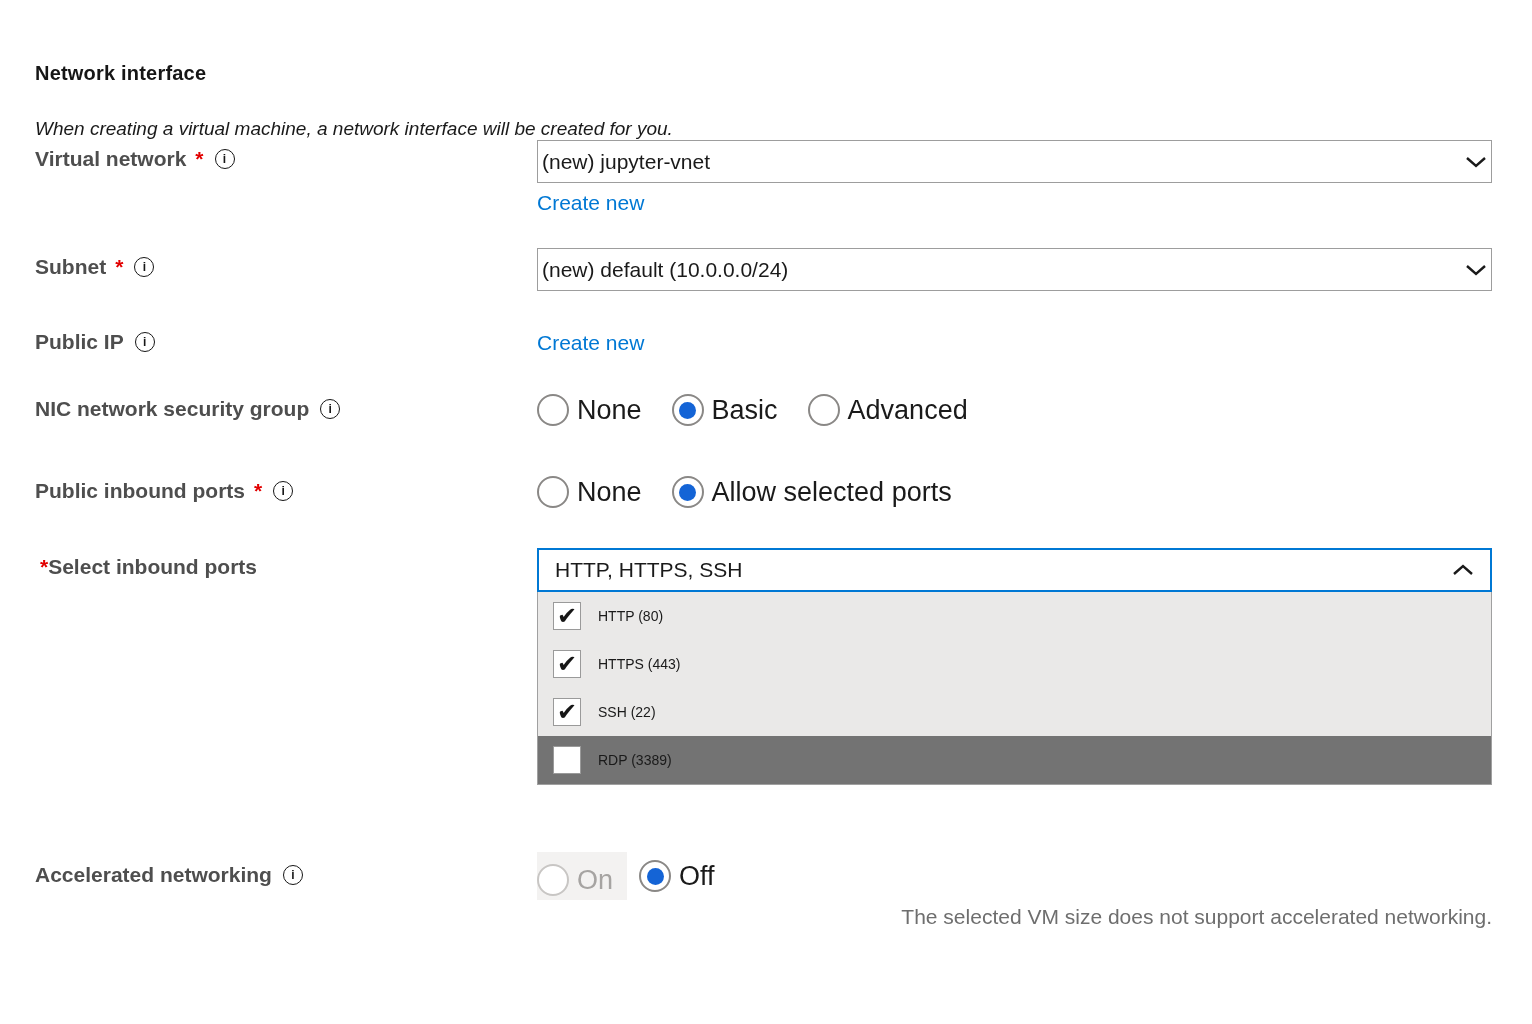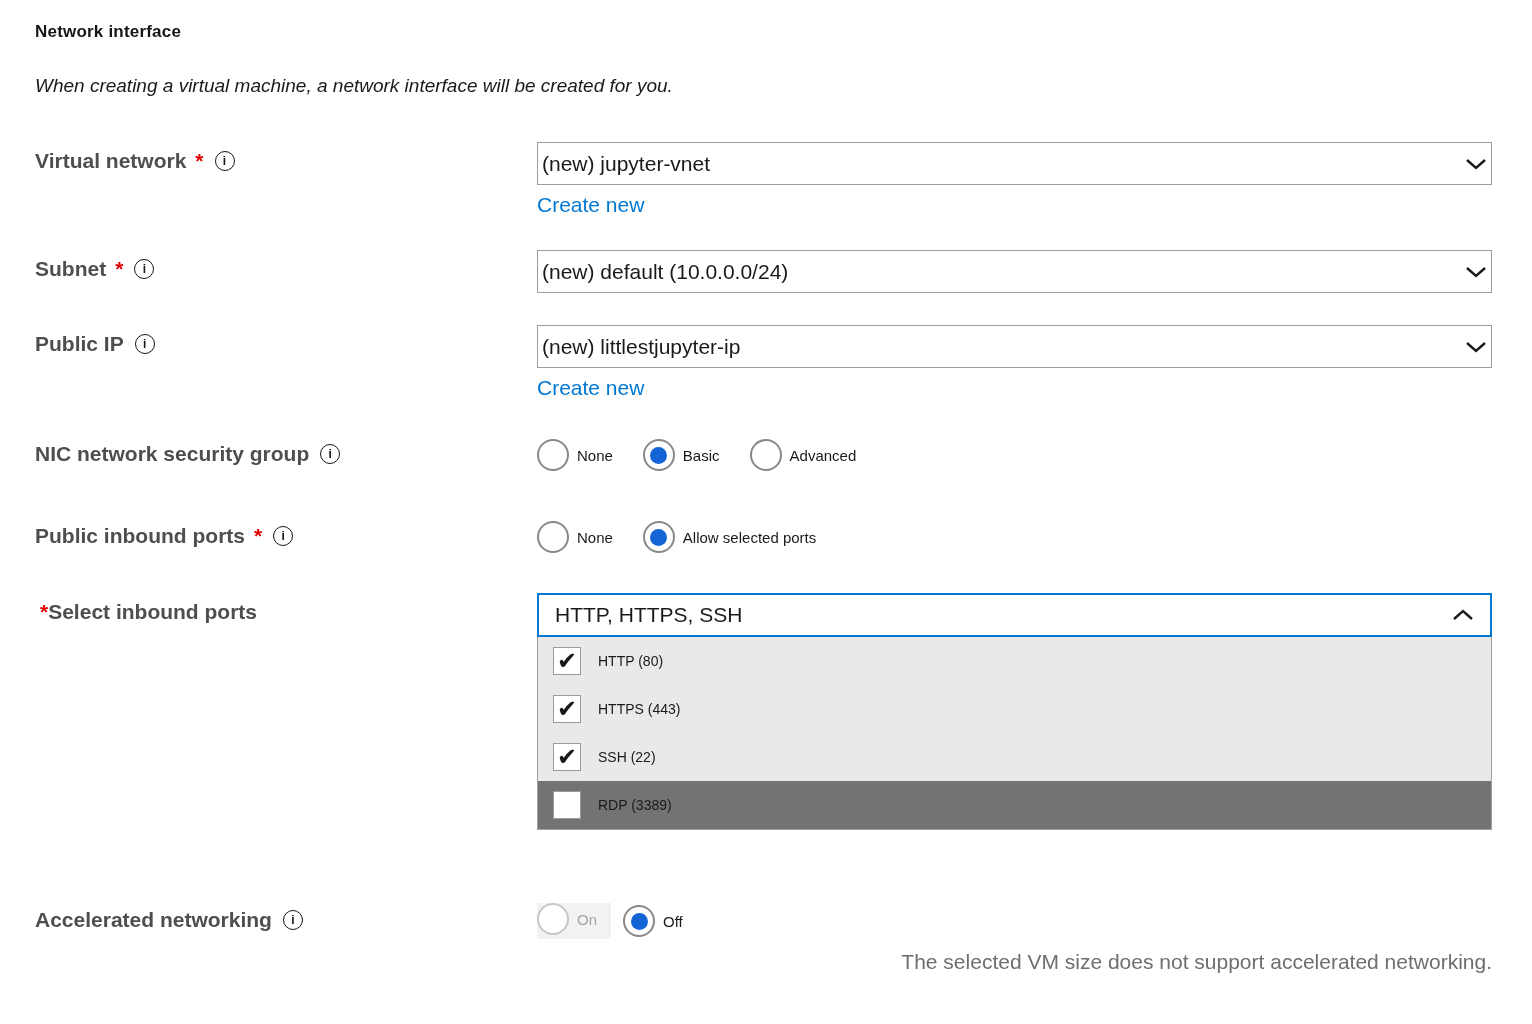--- a/index.html
+++ b/index.html
@@ -5,24 +5,24 @@
   * { box-sizing: border-box; margin: 0; padding: 0; }
   html, body { background: #ffffff; }
   body {
     width: 1532px; height: 1024px;
     font-family: "Liberation Sans", "DejaVu Sans", sans-serif;
     color: #1a1a1a;
     overflow: hidden;
   }
   .page { padding: 22px 40px 0 35px; }
 
-  h1.section-title { font-size: 17px; font-weight: 700; color: #161616; letter-spacing: .2px; }
+  h1.section-title { font-size: 20px; font-weight: 700; color: #161616; letter-spacing: .2px; margin-top: 40px; }
   p.section-desc { margin-top: 33px; font-size: 19px; color: #1a1a1a; font-style: italic; }
 
-  .form { margin-top: 45px; }
+  .form { }
   .form-row {
     display: grid;
     grid-template-columns: 502px 955px;
     align-items: start;
   }
   .field-label {
     font-size: 21px; font-weight: 600; color: #4e4e4e;
     padding-top: 7px;
     display: flex; align-items: center; gap: 9px;
   }
@@ -55,23 +55,23 @@
   .radio {
     width: 32px; height: 32px; border-radius: 50%;
     border: 2px solid #8a8886; background: #fff;
     display: inline-flex; align-items: center; justify-content: center;
     flex: 0 0 auto;
   }
   .radio.selected::after {
     content: ""; width: 17px; height: 17px; border-radius: 50%;
     background: #1464d6; display: block;
   }
-  .radio-text { font-size: 15px; color: #1a1a1a; margin-left: 8px; white-space: nowrap; }
-
-  .radio-option.disabled { cursor: default; background: #f3f2f1; padding: 0 14px 4px 0; }
+  .radio-text { font-size: 27px; color: #1a1a1a; margin-left: 8px; white-space: nowrap; }
+
+  .radio-option.disabled { cursor: default; background: #f3f2f1; padding: 12px 14px 4px 0; }
   .radio-option.disabled .radio { border-color: #c8c6c4; }
   .radio-option.disabled .radio-text { color: #a6a4a2; }
 
   
   .mb-vn { margin-bottom: 33px; }
   .mb-subnet { margin-bottom: 32px; }
   .mb-pip { margin-bottom: 35px; }
   .mb-nsg { margin-bottom: 42px; }
   .mb-ports { margin-bottom: 36px; }
   .mb-select { margin-bottom: 71px; }
@@ -156,28 +156,20 @@
         </div>
       </div>
     </div>
 
     <div class="form-row mb-pip">
       <div class="field-label">
         <span>Public IP</span>
         <span class="info">i</span>
       </div>
       <div>
-        <div class="dropdown">
-          <span class="value">(new) littlestjupyter-ip</span>
-          <span class="chev">
-            <svg width="22" height="12" viewBox="0 0 22 12">
-                <path d="M2 2 L11 10 L20 2" fill="none" stroke="#1a1a1a" stroke-width="2.4"></path>
-              </svg>
-          </span>
-        </div>
         <a class="create-new">Create new</a>
       </div>
     </div>
 
     <div class="form-row mb-nsg">
       <div class="field-label">
         <span>NIC network security group</span>
         <span class="info">i</span>
       </div>
       <div class="radio-group">

